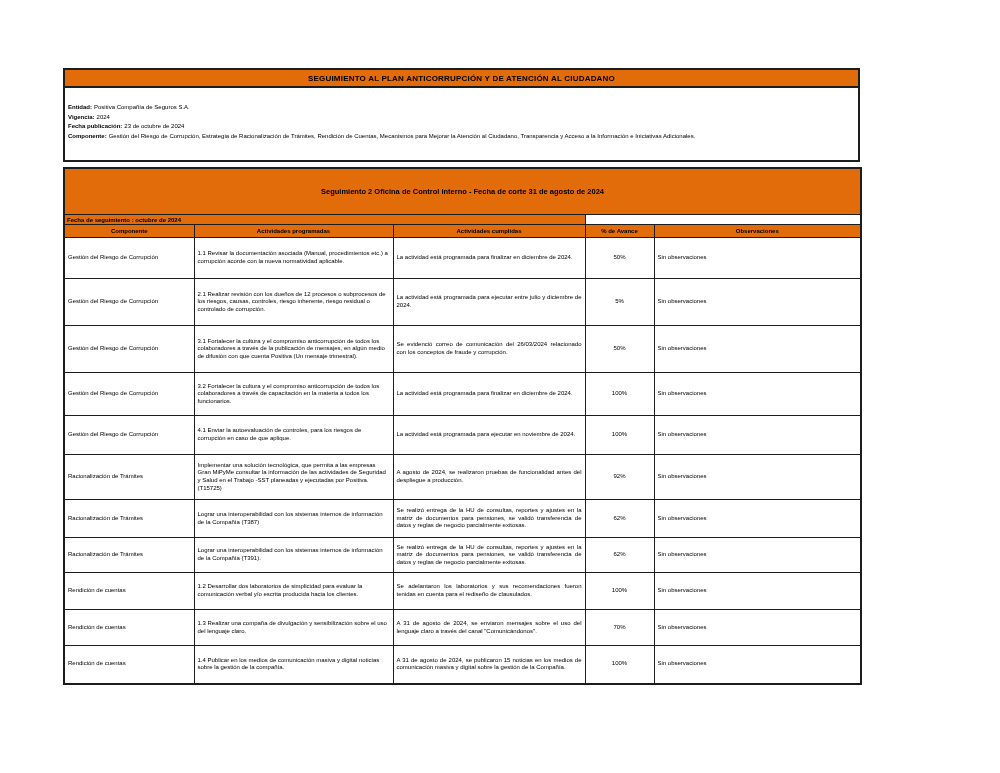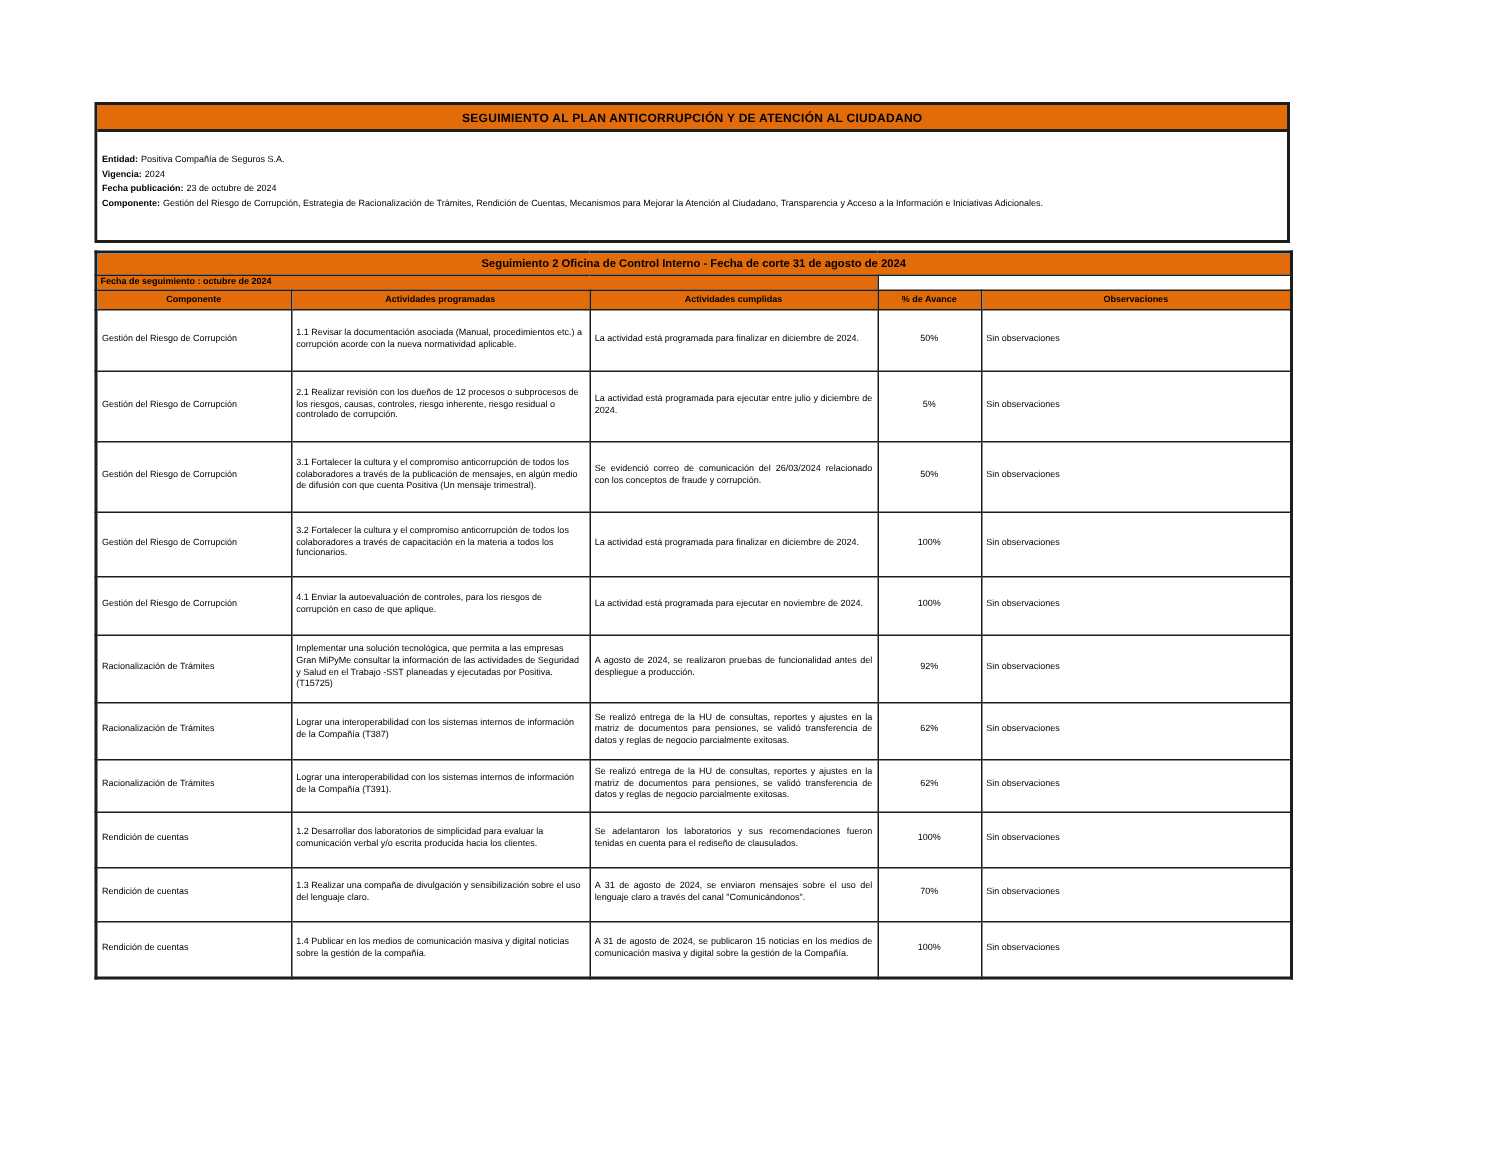--- a/index.html
+++ b/index.html
@@ -36,21 +36,21 @@
   .logo-sub{font-size:5.5px;letter-spacing:1.1px;margin-top:0px;}
 
   
   table.grid{
     border-collapse:collapse;table-layout:fixed;width:797px;margin-top:5px;
     border:2px solid var(--border);
   }
   table.grid td,table.grid th{border:1px solid var(--border);overflow:hidden;}
   .section-cell{
     background:var(--orange);font-weight:bold;font-size:7.5px;color:#000;
-    text-align:center;height:15px;padding:2px;
+    text-align:center;height:15px;padding:18px;
   }
   .fecha-cell{
     background:var(--orange);font-weight:bold;font-size:6px;color:#000;
     text-align:left;padding:1px 2px;height:10px;vertical-align:middle;
   }
   .fecha-empty{background:#fff;}
   tr.header-row th{
     background:var(--orange);font-weight:bold;font-size:6px;color:#000;
     text-align:center;vertical-align:middle;height:13px;padding:1px;
   }

